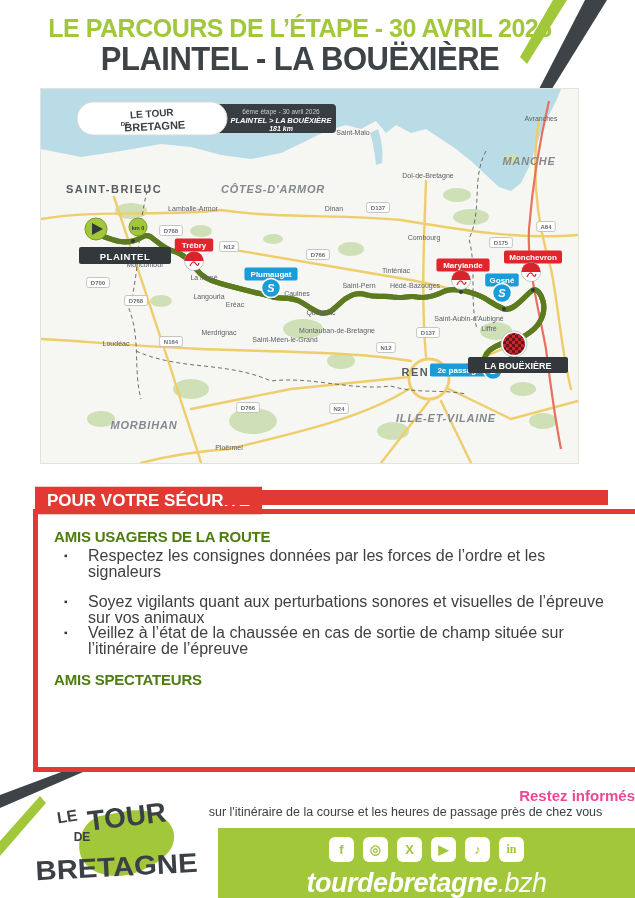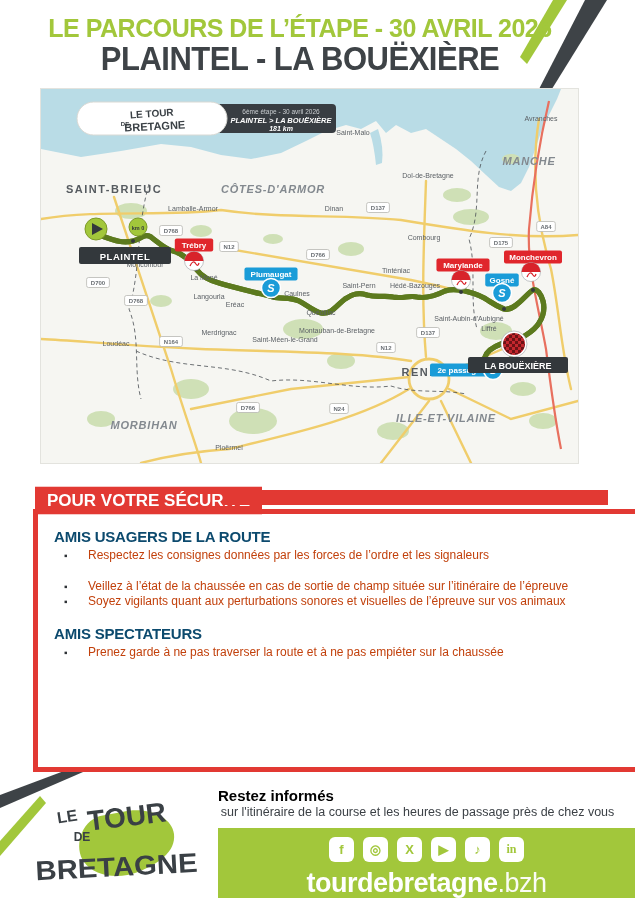--- a/index.html
+++ b/index.html
@@ -22,35 +22,35 @@
   .shieldtxt{font-size:6px;fill:#6a6f74;font-weight:bold;}
   .mlabel{font-size:8px;font-weight:bold;fill:#ffffff;}
   
   .sec-box{position:absolute;left:33px;top:509px;width:565px;height:239px;
     border:5px solid #e23933;background:#fff;padding:14px 16px 0 16px;}
   .sec-banner{position:absolute;left:35px;top:487px;height:27px;background:#e23933;
     color:#fff;font-size:17px;font-weight:bold;letter-spacing:0;
     padding:0 12px;display:flex;align-items:center;z-index:2;transform:scaleY(1.02);}
   .sec-bar{position:absolute;left:224px;top:490px;width:384px;height:15px;background:#e23933;z-index:2;}
   .sec-group{margin-bottom:15px;}
-  .sec-group h3{margin:0 0 3px 0;font-size:15px;font-weight:800;color:#0c4a6e;letter-spacing:-.2px;}
+  .sec-group h3{margin:0 0 3px 0;font-size:15px;font-weight:800;color:#4d7c0f;letter-spacing:-.2px;}
   .sec-group ul{margin:0;padding:0;list-style:none;}
-  .sec-group li{position:relative;padding-left:34px;font-size:12px;color:#c2410c;line-height:15.5px;}
+  .sec-group li{position:relative;padding-left:34px;font-size:16px;color:#404040;line-height:15.5px;}
   .sec-group li::before{content:"▪";position:absolute;left:10px;top:0;font-size:10px;color:#2f3337;}
   
-  .info-title{position:absolute;left:218px;top:787px;width:417px;text-align:left;
-    font-size:15px;font-weight:800;color:#000000;}
-  .info-sub{position:absolute;left:200px;top:805px;width:435px;text-align:center;
+  .info-title{position:absolute;left:218px;top:787px;width:417px;text-align:right;
+    font-size:15px;font-weight:800;color:#ec4899;}
+  .info-sub{position:absolute;left:188px;top:805px;width:435px;text-align:center;
     font-size:12.5px;color:#3c4146;}
   .green-box{position:absolute;left:218px;top:828px;width:417px;height:70px;background:#a2c73b;}
   .socials{position:absolute;left:0;top:9px;width:417px;display:flex;justify-content:center;gap:9px;}
   .social{width:25px;height:25px;background:#fff;border-radius:6px;display:flex;
     align-items:center;justify-content:center;font-weight:bold;font-size:13px;color:#a2c73b;}
   .website{position:absolute;left:0;top:40px;width:417px;text-align:center;color:#fff;
-    font-size:27px;letter-spacing:-.5px;}
+    font-size:27px;letter-spacing:-.5px;font-style:italic;}
   .website b{font-weight:800;}
   .website span{font-weight:300;opacity:.95;}
 </style>
 </head>
 <body>
 <div id="page">
 
   <svg class="spikes" style="right:0;top:0;" width="120" height="130" viewBox="0 0 120 130">
     <polygon points="70,0 92,0 14,126 8,120" fill="#3e4347"></polygon>
     <polygon points="38,0 52,0 12,64 5,57" fill="#a2c73b"></polygon>
@@ -259,28 +259,27 @@
   <div class="sec-bar"></div>
   <div class="sec-box">
     <div class="sec-group">
       <h3>AMIS USAGERS DE LA ROUTE</h3>
       <ul>
         <li>Respectez les consignes données par les forces de l’ordre et les signaleurs</li>
       </ul>
     </div>
     <div class="sec-group">
       <ul>
+        <li>Soyez vigilants quant aux perturbations sonores et visuelles de l’épreuve sur vos animaux</li>
         <li>Veillez à l’état de la chaussée en cas de sortie de champ située sur l’itinéraire de l’épreuve</li>
-        <li>Soyez vigilants quant aux perturbations sonores et visuelles de l’épreuve sur vos animaux</li>
       </ul>
     </div>
     <div class="sec-group">
       <h3>AMIS SPECTATEURS</h3>
       <ul>
-        <li>Prenez garde à ne pas traverser la route et à ne pas empiéter sur la chaussée</li>
       </ul>
     </div>
   </div>
 
   <svg style="position:absolute;left:22px;top:792px;" width="190" height="106" viewBox="0 0 190 106">
     <path d="M100,20 C124,14 150,24 152,42 C154,60 136,72 116,80 C96,88 72,84 62,70 C52,56 58,30 78,24 Z" fill="#a2c73b"></path>
     <g fill="#3a4045" style="font-weight:bold">
       <text x="46" y="30" text-anchor="middle" transform="rotate(-9 46 30)" style="font-size:16px">LE</text>
       <text x="106" y="34" text-anchor="middle" transform="rotate(-7 106 34)" style="font-size:28px">TOUR</text>
       <text x="60" y="49" text-anchor="middle" style="font-size:12px">DE</text>

